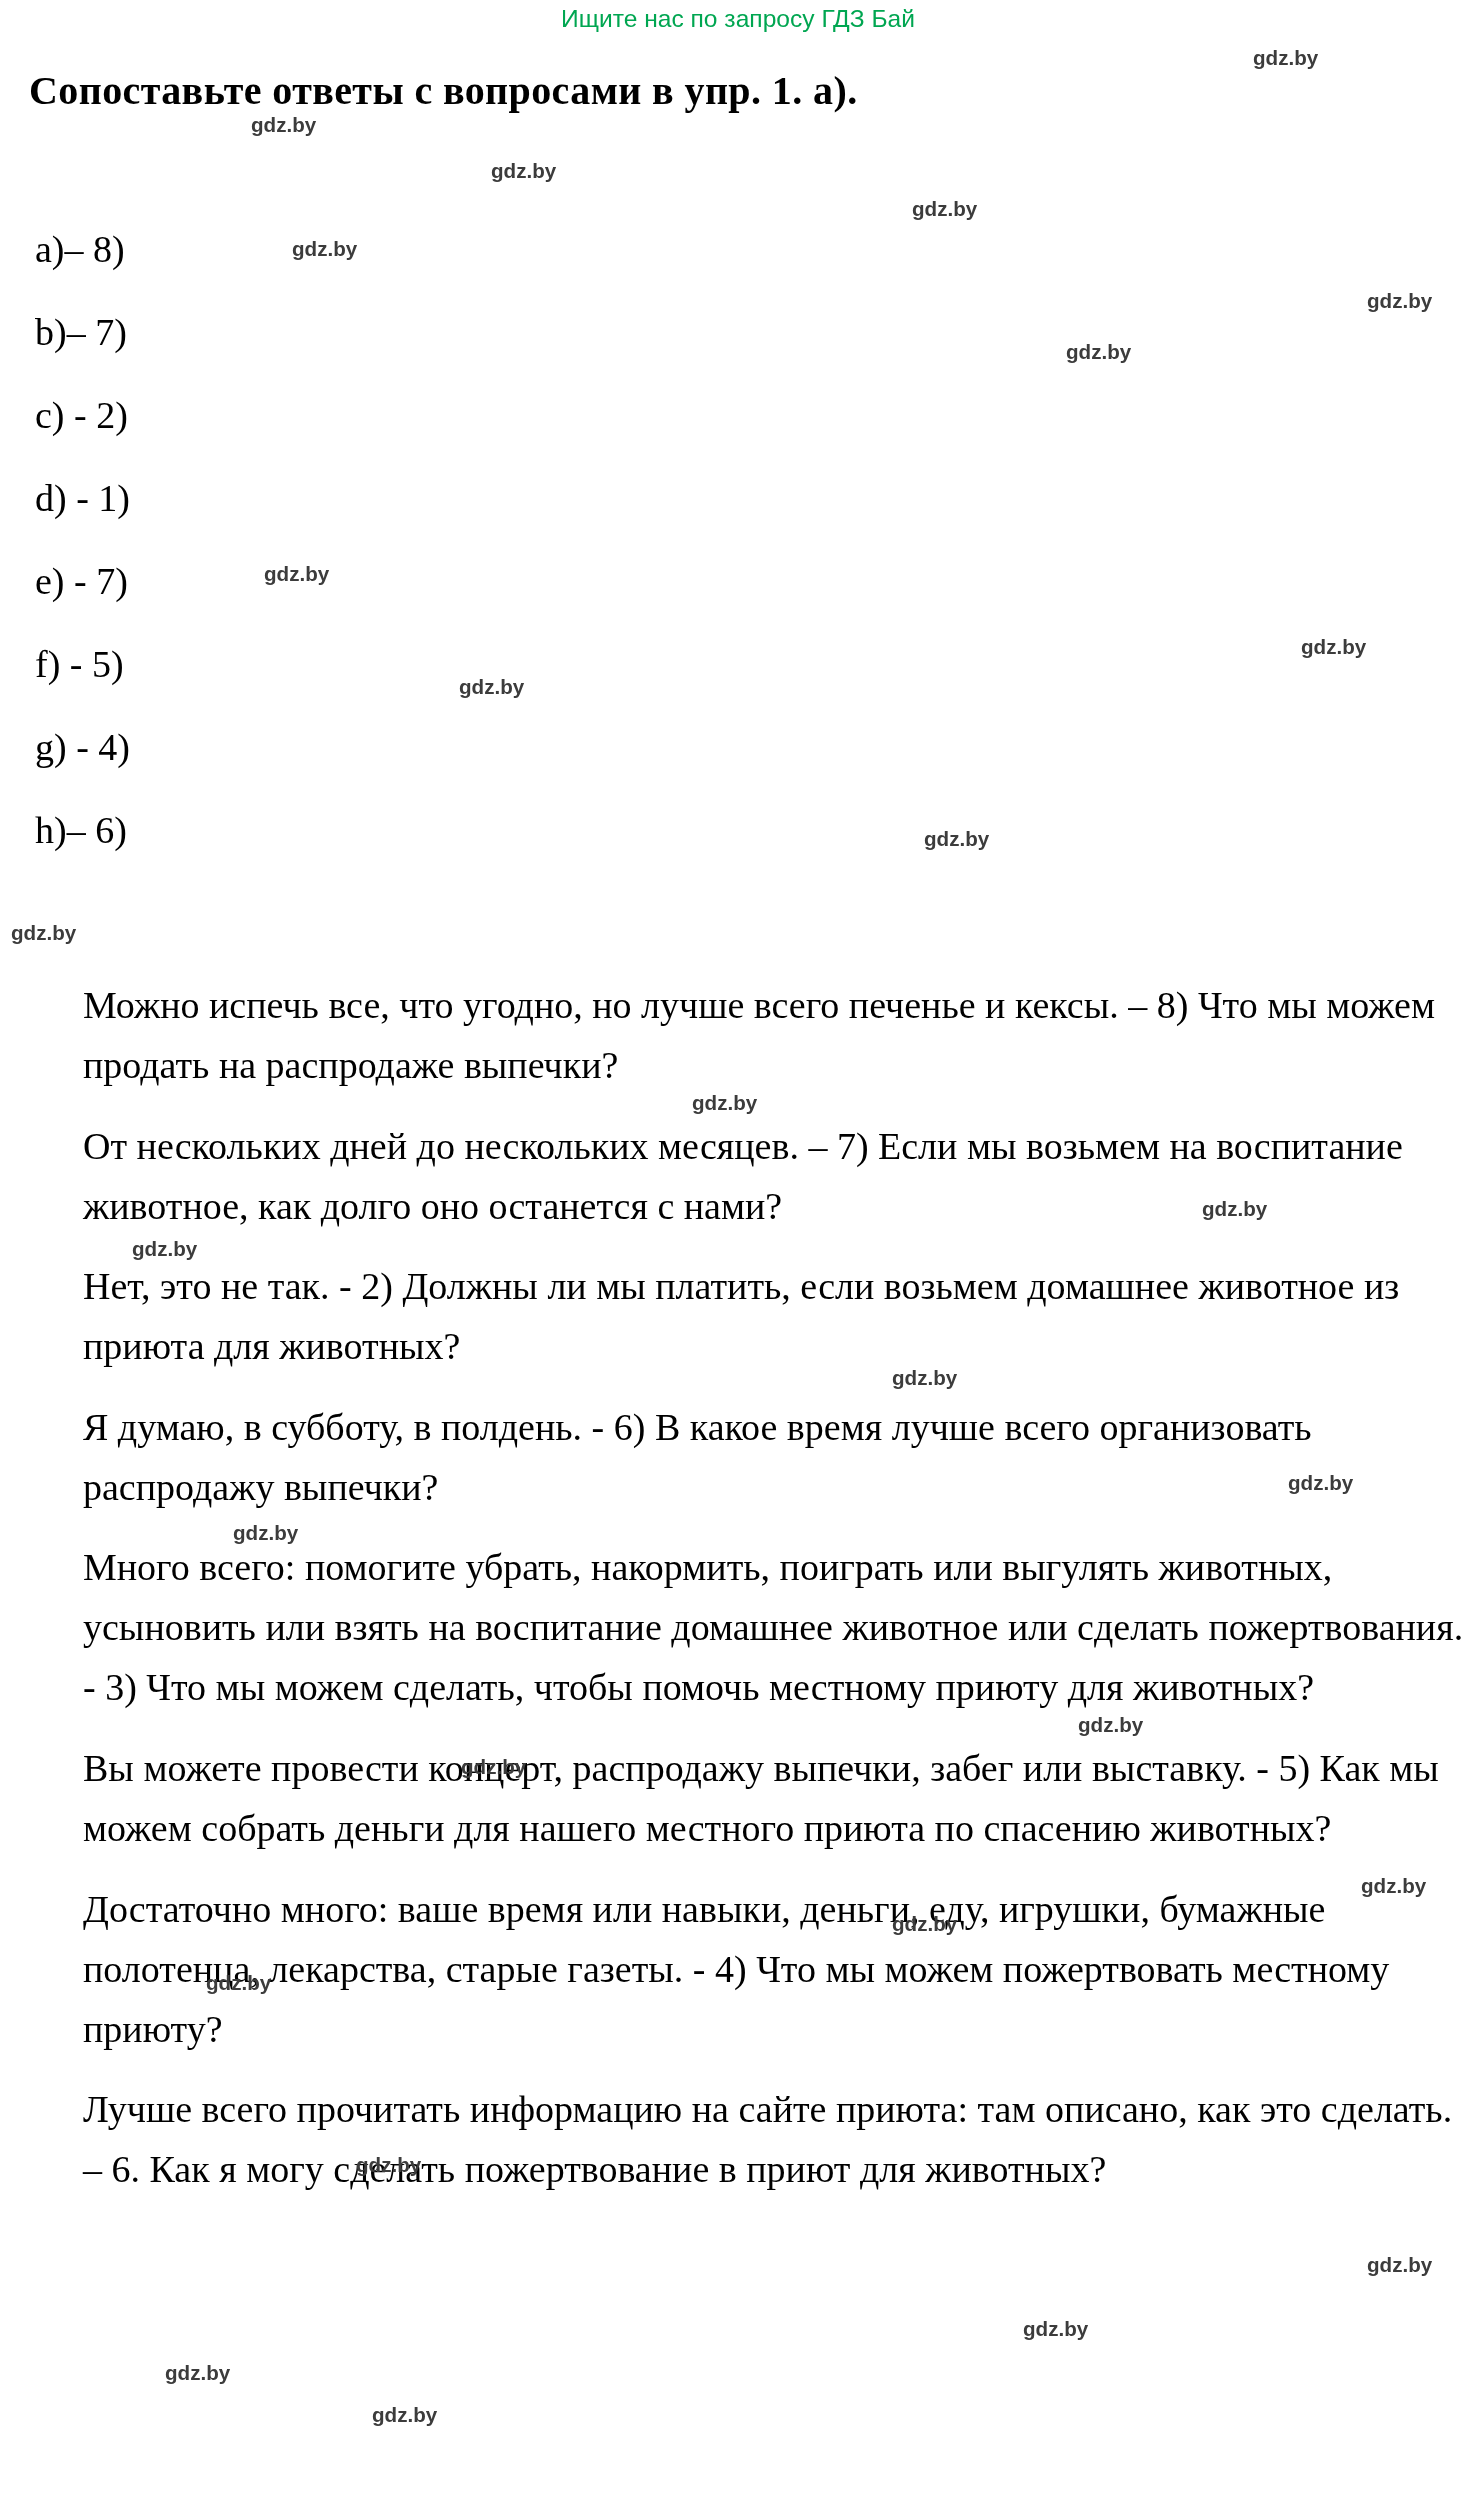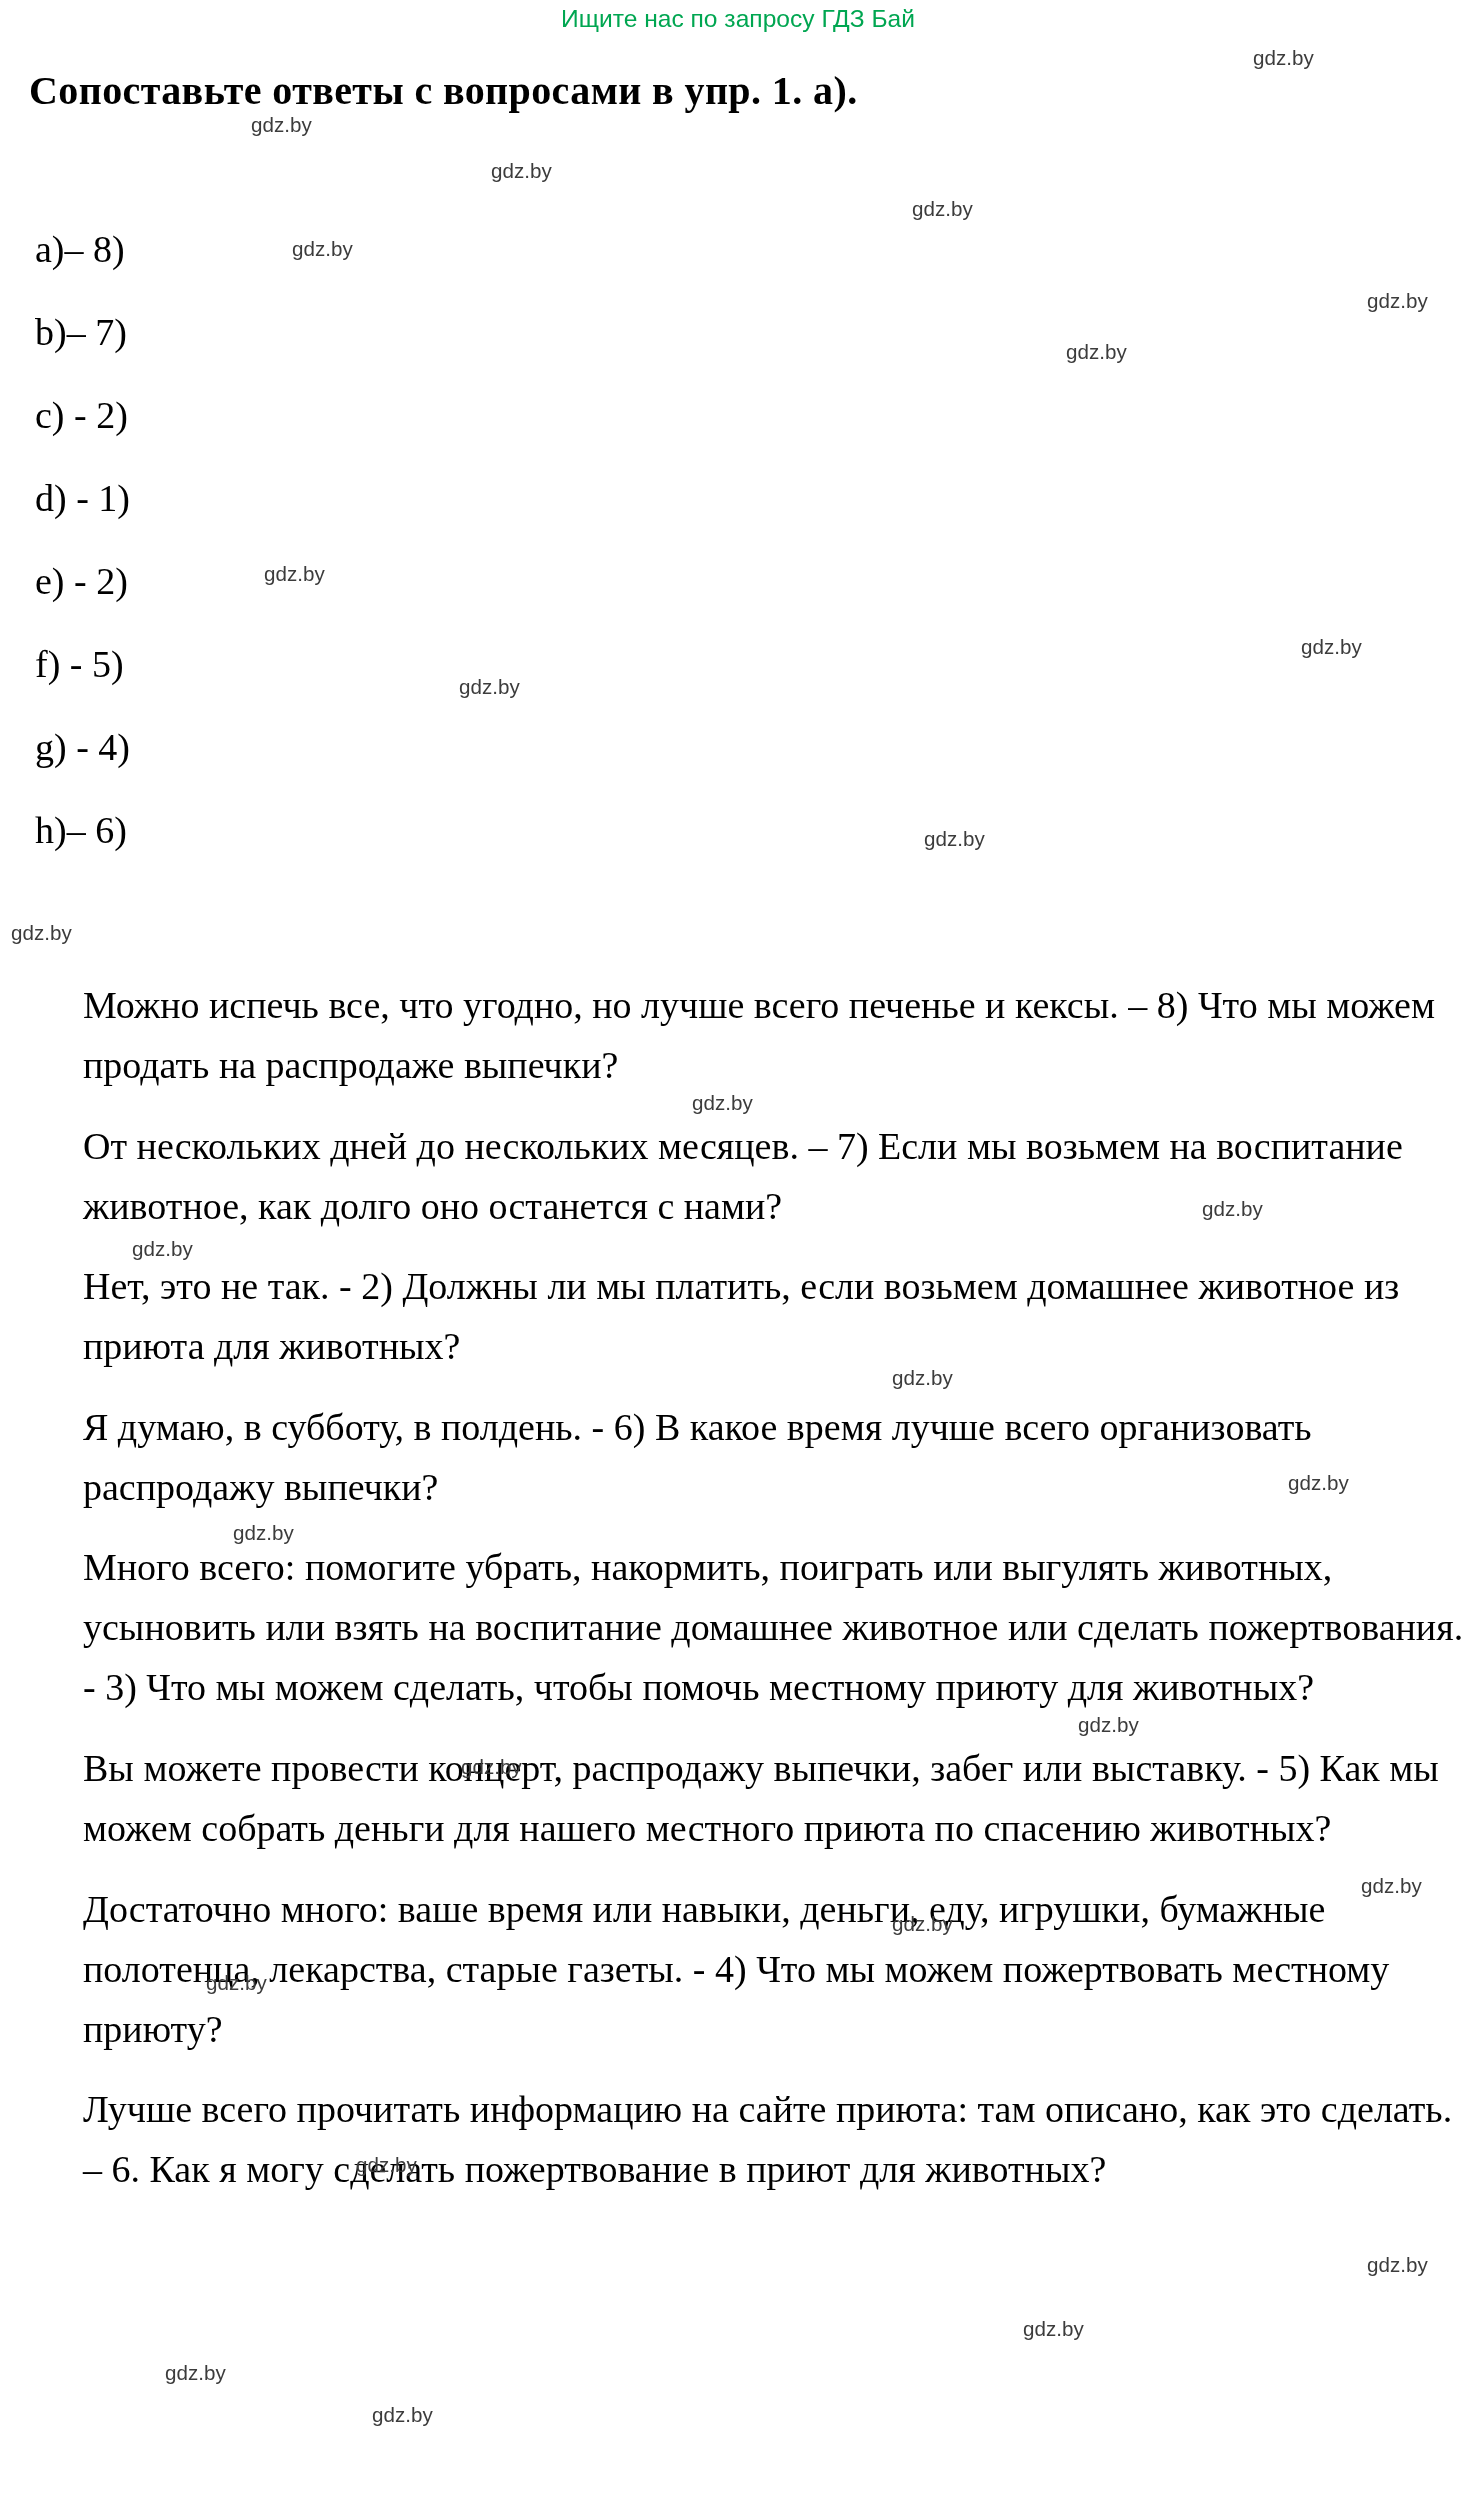--- a/index.html
+++ b/index.html
@@ -48,20 +48,21 @@
     position: absolute;
     inset: 0;
     pointer-events: none;
   }
   .watermark {
     position: absolute;
     font-family: "Liberation Sans", sans-serif;
     font-size: 20.6px;
     color: #3c3c3c;
     white-space: nowrap;
+    font-weight: bold;
   }
   .footer {
     position: absolute;
     top: 2457px; left: 0;
     width: 100%;
     text-align: center;
     font-family: "Liberation Sans", sans-serif;
     font-size: 24px;
   }
   .footer .word { color: #00a651; }
@@ -74,21 +75,21 @@
 
   <div class="banner">Ищите нас по запросу ГДЗ Бай</div>
 
   <h1 class="title">Сопоставьте ответы с вопросами в упр. 1. а).</h1>
 
   <div class="answer-key">
     <div class="key-item">a)– 8)</div>
     <div class="key-item">b)– 7)</div>
     <div class="key-item">c) - 2)</div>
     <div class="key-item">d) - 1)</div>
-    <div class="key-item">e) - 2)</div>
+    <div class="key-item">e) - 7)</div>
     <div class="key-item">f) - 5)</div>
     <div class="key-item">g) - 4)</div>
     <div class="key-item">h)– 6)</div>
   </div>
 
   <div class="answers">
     <p>Можно испечь все, что угодно, но лучше всего печенье и кексы. – 8) Что мы можем продать на распродаже выпечки?</p>
     <p>От нескольких дней до нескольких месяцев. – 7) Если мы возьмем на воспитание животное, как долго оно останется с нами?</p>
     <p>Нет, это не так. - 2) Должны ли мы платить, если возьмем домашнее животное из приюта для животных?</p>
     <p>Я думаю, в субботу, в полдень. - 6) В какое время лучше всего организовать распродажу выпечки?</p>

